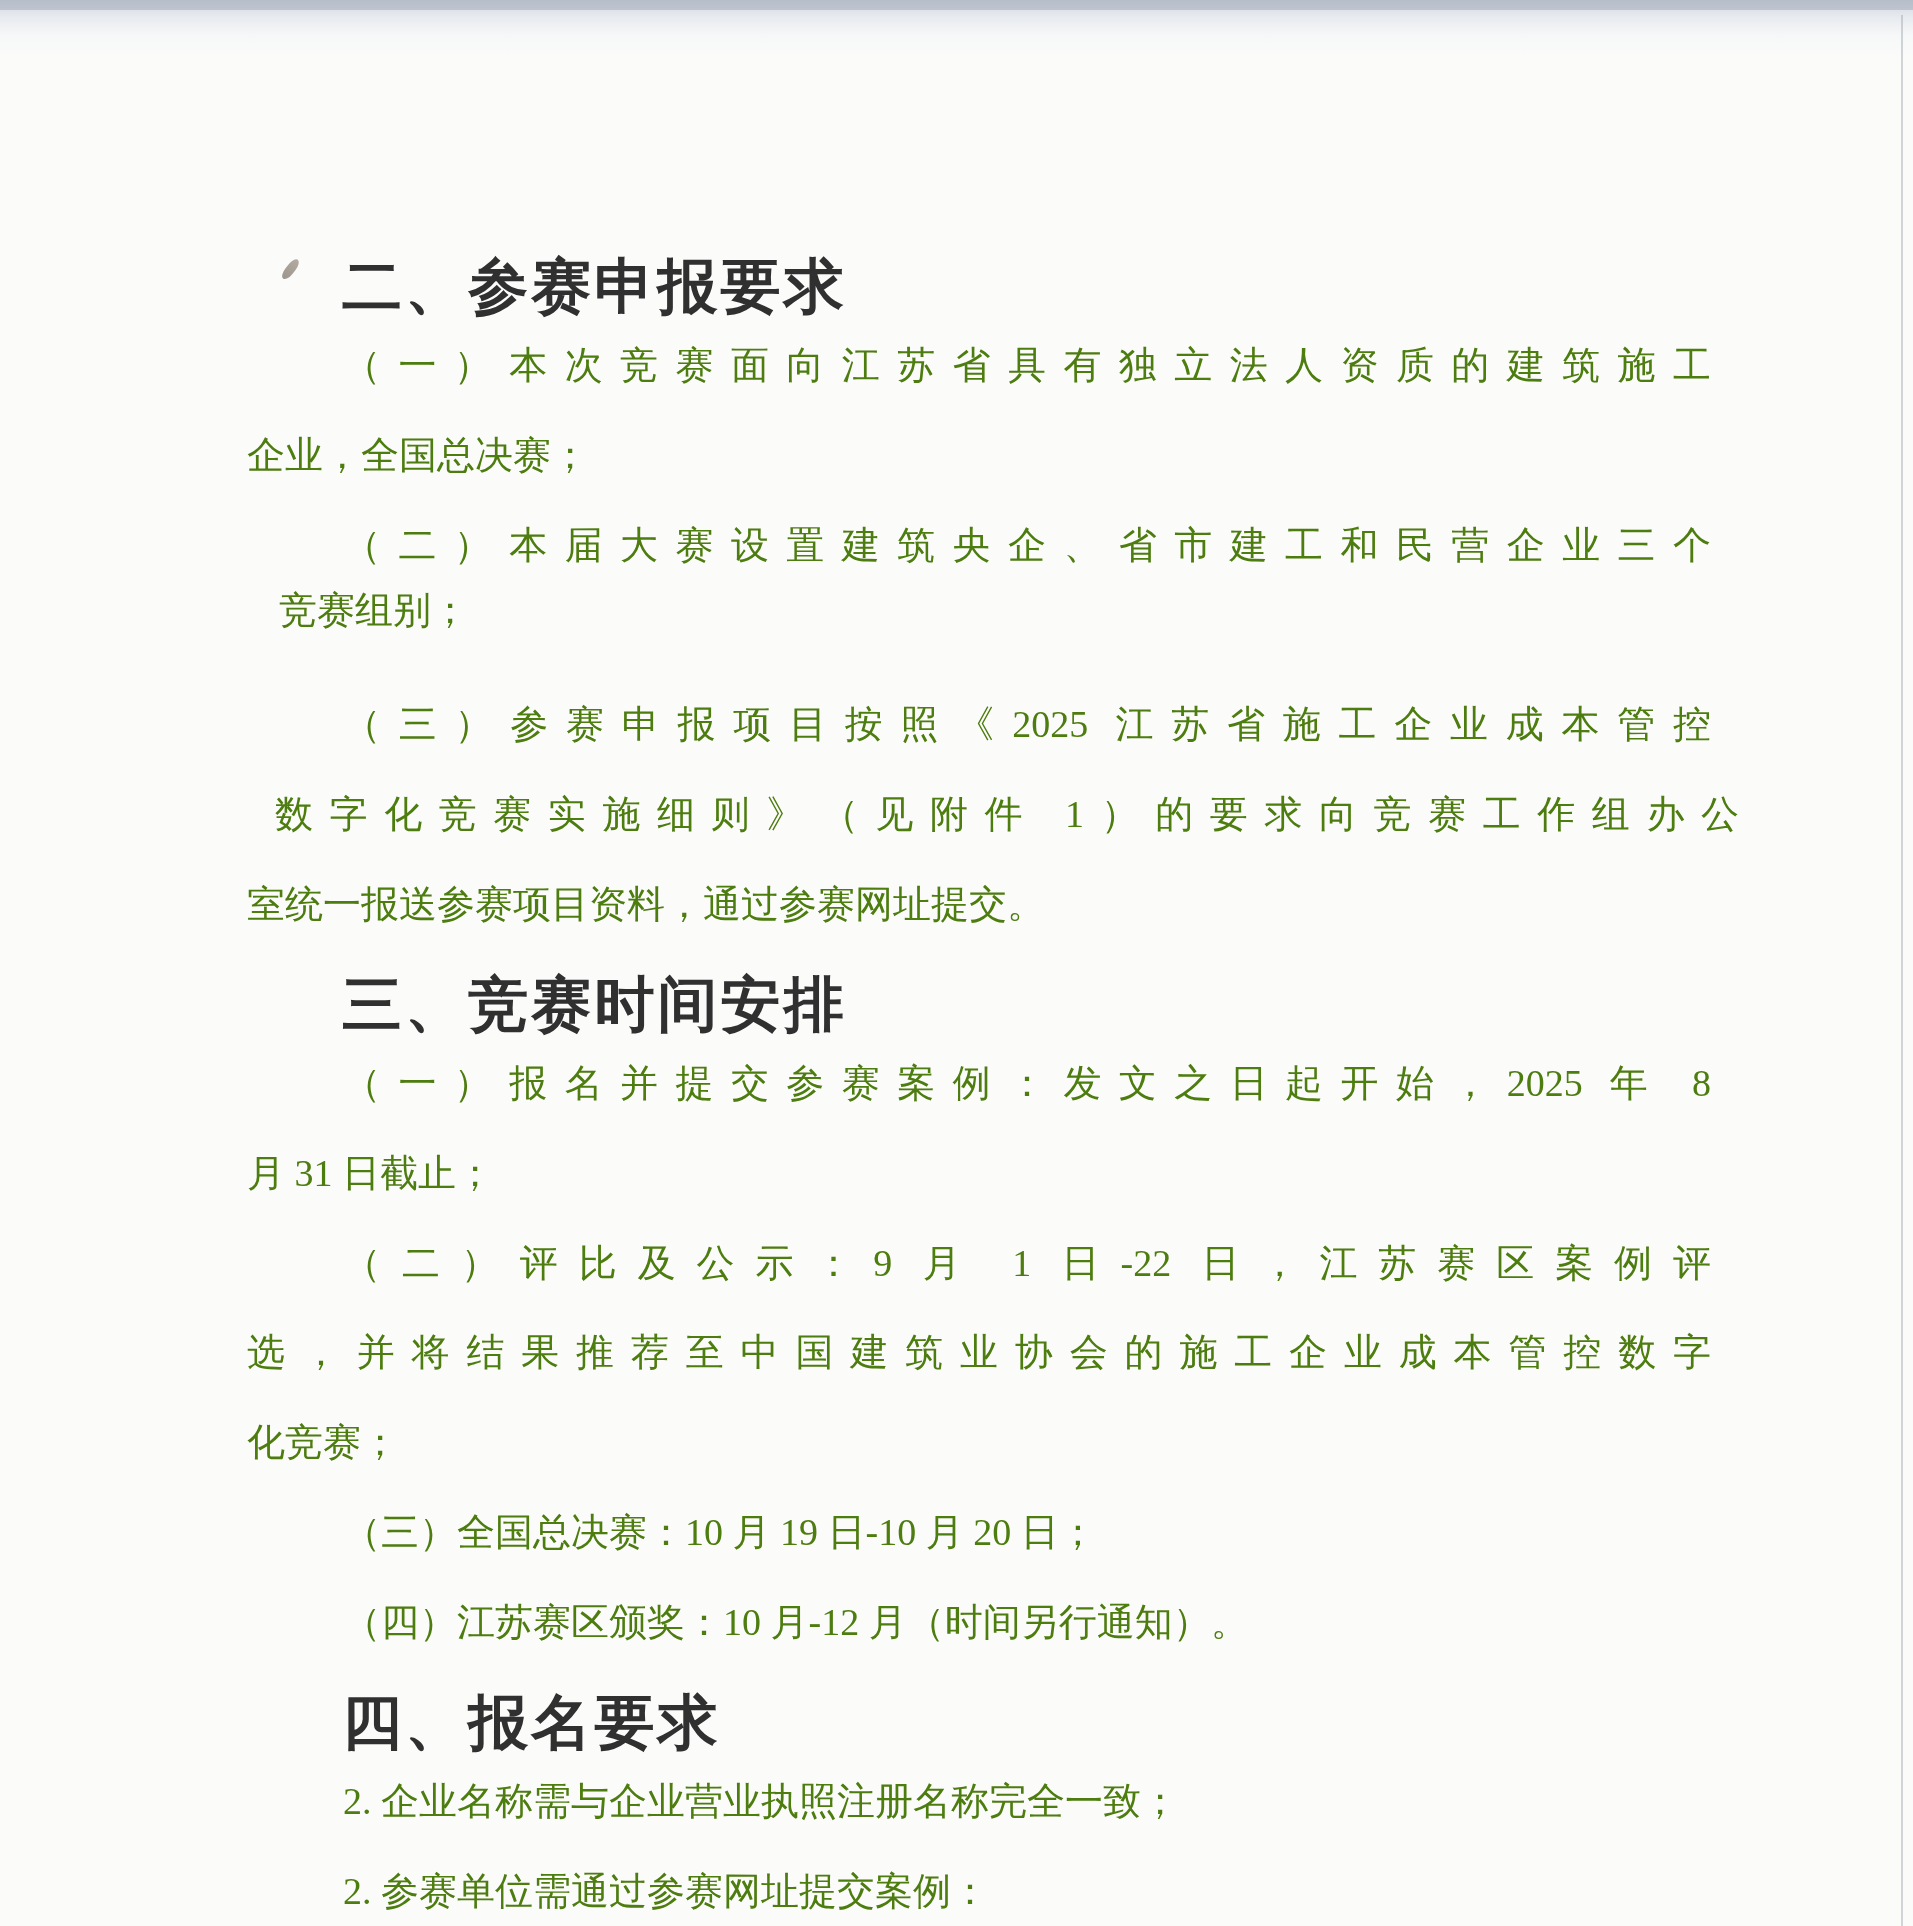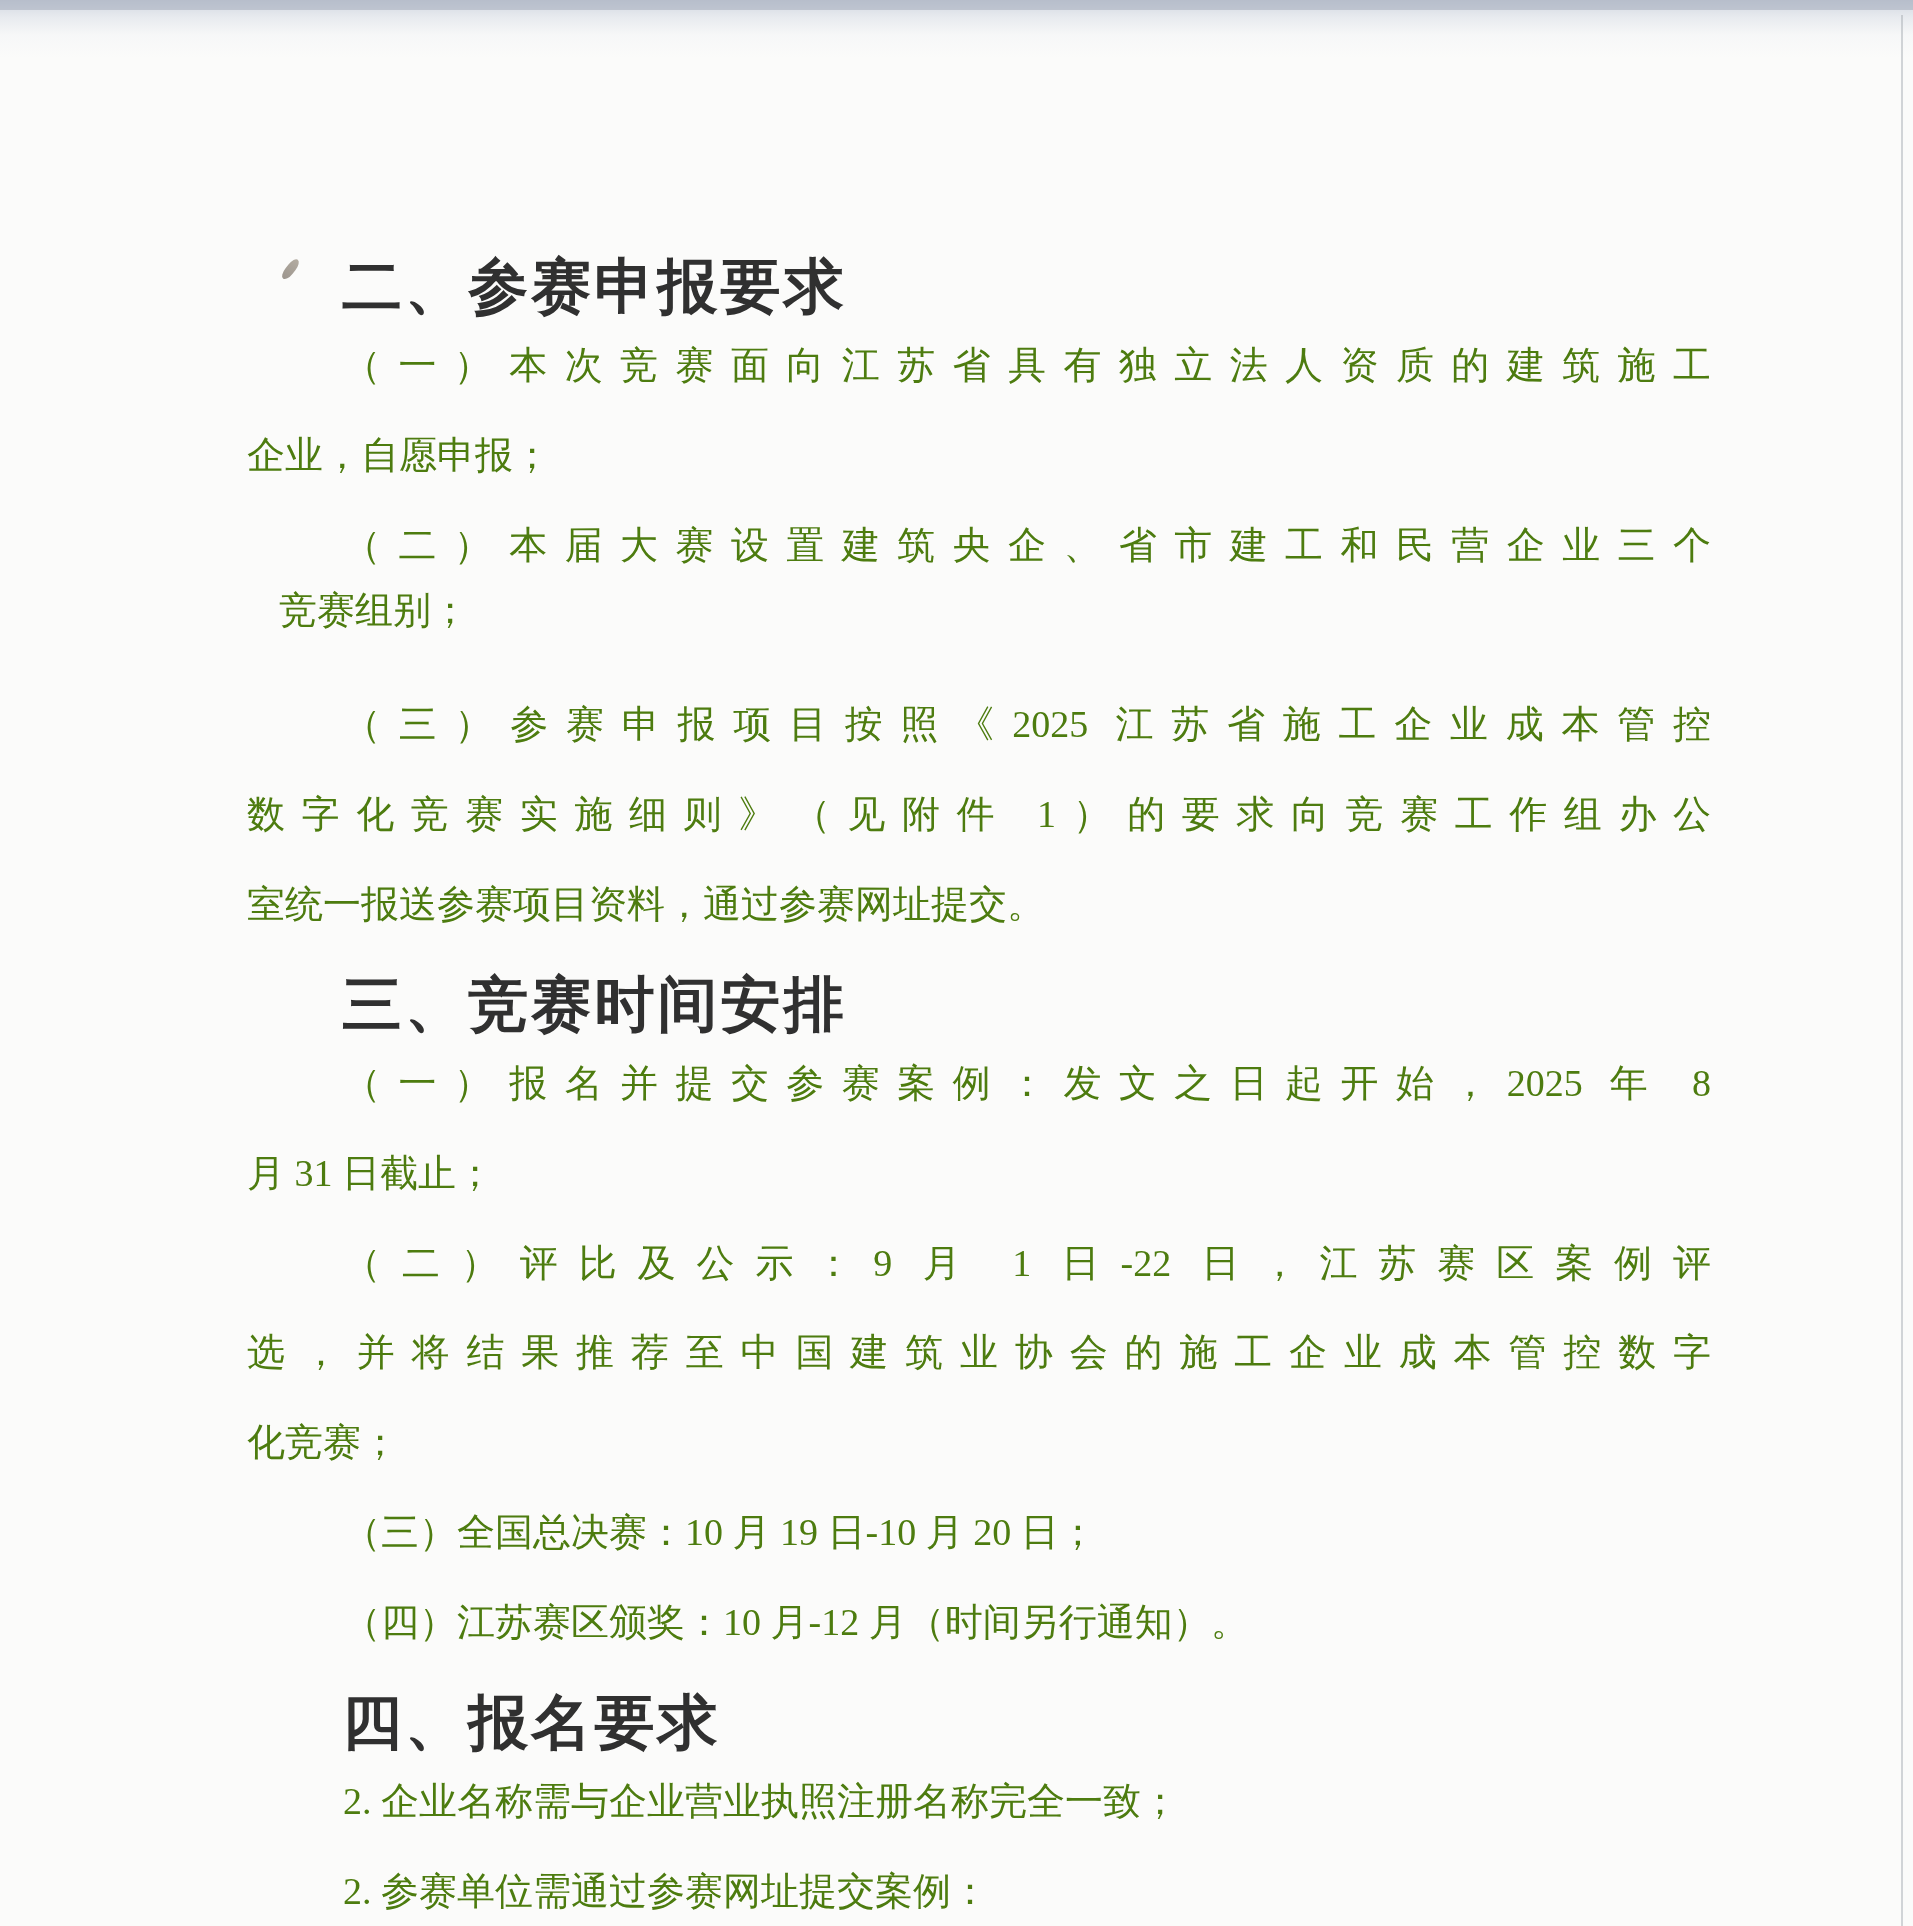--- a/index.html
+++ b/index.html
@@ -51,25 +51,25 @@
 
   <div class="scan-top"></div>
   <div class="scan-top-line"></div>
   <div class="scan-right-line"></div>
 
   <div class="smudge"></div>
 
   <div id="text-layer">
       <div class="tline heading" style="top: 254px;">二、参赛申报要求</div>
       <div class="tline first fill" style="top: 344px;">（一）本次竞赛面向江苏省具有独立法人资质的建筑施工</div>
-      <div class="tline cont" style="top: 434px;">企业，自愿申报；</div>
+      <div class="tline cont" style="top: 434px;">企业，全国总决赛；</div>
       <div class="tline first fill" style="top: 524px;">（二）本届大赛设置建筑央企、省市建工和民营企业三个</div>
       <div class="tline cont" style="top: 589px; margin-left: 32px;">竞赛组别；</div>
       <div class="tline first fill" style="top: 703px;">（三）参赛申报项目按照《2025 江苏省施工企业成本管控</div>
-      <div class="tline cont fill" style="top: 793px;">数字化竞赛实施细则》（见附件 1）的要求向竞赛工作组办公</div>
+      <div class="tline cont fill" style="top: 793px; margin-left: 28px;">数字化竞赛实施细则》（见附件 1）的要求向竞赛工作组办公</div>
       <div class="tline heading" style="top: 972px;">三、竞赛时间安排</div>
       <div class="tline cont" style="top: 883px;">室统一报送参赛项目资料，通过参赛网址提交。</div>
       <div class="tline first fill" style="top: 1062px;">（一）报名并提交参赛案例：发文之日起开始，2025 年 8</div>
       <div class="tline cont" style="top: 1152px;">月 31 日截止；</div>
       <div class="tline first fill" style="top: 1242px;">（二）评比及公示：9 月 1 日-22 日，江苏赛区案例评</div>
       <div class="tline cont fill" style="top: 1331px;">选，并将结果推荐至中国建筑业协会的施工企业成本管控数字</div>
       <div class="tline cont" style="top: 1421px;">化竞赛；</div>
       <div class="tline first" style="top: 1511px;">（三）全国总决赛：10 月 19 日-10 月 20 日；</div>
       <div class="tline first" style="top: 1601px;">（四）江苏赛区颁奖：10 月-12 月（时间另行通知）。</div>
       <div class="tline heading" style="top: 1690px;">四、报名要求</div>

